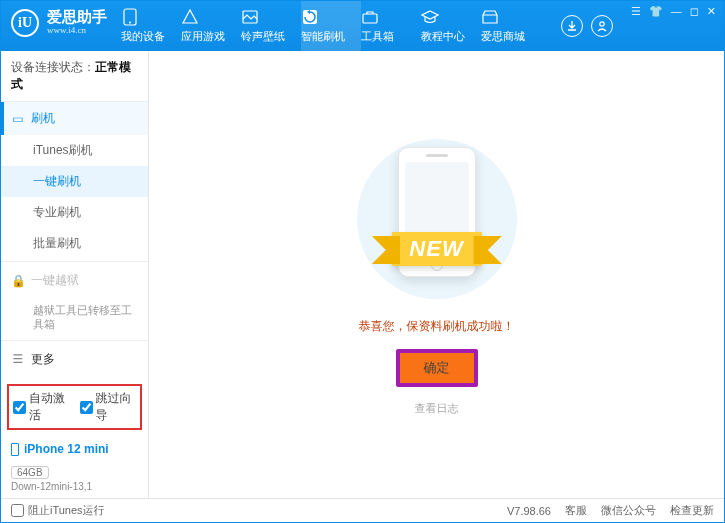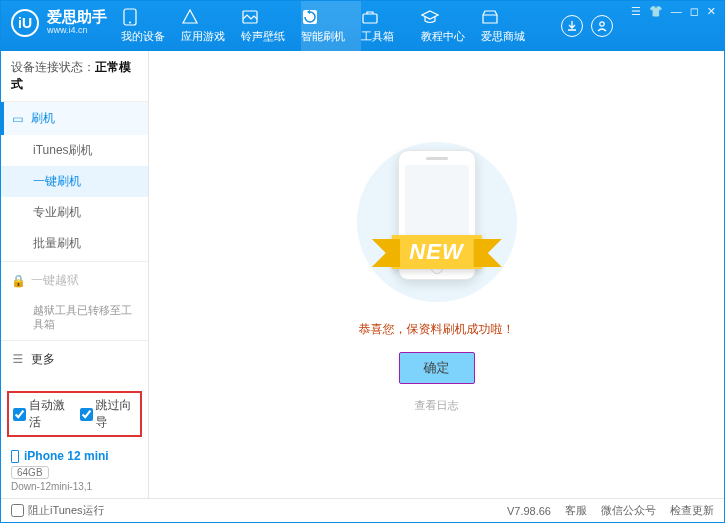--- a/index.html
+++ b/index.html
@@ -1,21 +1,21 @@
 <!DOCTYPE html>
 <html><head>
 <meta charset="utf-8">
 <style>
 * { margin: 0; padding: 0; box-sizing: border-box; }
 body { font-family: "Microsoft YaHei", Arial, sans-serif; font-size: 12px; color: #333; background: #fff; }
 .app { width: 725px; height: 523px; border: 1px solid #0d8ce6; display: flex; flex-direction: column; }
 
 
 .titlebar { height: 50px; background: linear-gradient(#1296f0, #0d8ce6); display: flex; align-items: stretch; color: #fff; }
-.logo-area { display: flex; align-items: center; padding: 0 14px 7px 10px; }
+.logo-area { display: flex; align-items: center; padding: 0 14px 7px 10px; font-family: Liberation Serif, serif; }
 .logo-circle { width: 28px; height: 28px; border: 2px solid #fff; border-radius: 50%; display: flex; align-items: center; justify-content: center; font-weight: bold; font-size: 14px; margin-right: 8px; }
 .brand-text { display: flex; flex-direction: column; line-height: 1.1; }
 .brand-title { font-size: 15px; font-weight: 600; }
 .brand-url { font-size: 9px; opacity: .85; }
 .top-tabs { display: flex; flex: 1; }
 .top-tab { width: 60px; display: flex; flex-direction: column; align-items: flex-start; justify-content: center; gap: 3px; cursor: pointer; font-size: 11px; }
 .top-tab.active { background: rgba(255,255,255,0.15); }
 .top-tab .ticon { width: 18px; height: 18px; display: flex; align-items: center; justify-content: center; }
 .win-controls { display: flex; align-items: flex-start; gap: 8px; padding: 4px 8px; font-size: 11px; }
 .win-controls span { cursor: pointer; opacity: .9; }
@@ -37,39 +37,39 @@
 .sub-note { padding: 6px 10px 6px 32px; color: #999; font-size: 11px; line-height: 1.3; }
 .divider { height: 1px; background: #eee; margin: 2px 0; }
 
 .checks { border: 2px solid #d33; margin: 6px 6px; padding: 4px 4px; display: flex; gap: 10px; align-items: center; }
 .chk { display: flex; align-items: center; gap: 3px; color: #444; }
 .chk input { accent-color: #0d8ce6; }
 
 .device-box { padding: 6px 10px; }
 .device-name { color: #0d8ce6; font-weight: 600; display: flex; align-items: center; gap: 5px; }
 .phone-ico { width: 8px; height: 13px; border: 1.5px solid #0d8ce6; border-radius: 1px; }
-.storage-pill { display: inline-block; border: 1px solid #ccc; border-radius: 3px; padding: 0 5px; color: #777; font-size: 10px; margin-top: 3px; }
+.storage-pill { display: inline-block; border: 1px solid #ccc; border-radius: 3px; padding: 0 5px; color: #777; font-size: 10px; margin-top: 10px; }
 .device-sub { color: #888; font-size: 10px; margin-top: 2px; }
 
 
 .main { flex: 1; display: flex; flex-direction: column; align-items: center; justify-content: center; gap: 14px; position: relative; }
 .illus { width: 190px; height: 170px; position: relative; }
 .illus-circle { position: absolute; left: 50%; top: 50%; width: 160px; height: 160px; border-radius: 50%; background: #eaf5fc; transform: translate(-50%, -50%); }
 .illus-phone { position: absolute; left: 50%; top: 46%; width: 78px; height: 130px; background: #fff; border-radius: 10px; transform: translate(-50%, -50%); box-shadow: 0 4px 12px rgba(0,0,0,.12); border: 1px solid #e6e6e6; }
 .illus-phone::before { content: ""; position: absolute; top: 6px; left: 50%; width: 22px; height: 3px; background: #d9d9d9; border-radius: 2px; transform: translateX(-50%); }
 .illus-phone::after { content: ""; position: absolute; bottom: 5px; left: 50%; width: 10px; height: 10px; border: 1.5px solid #d9d9d9; border-radius: 50%; transform: translateX(-50%); }
 .phone-screen { position: absolute; top: 14px; left: 6px; right: 6px; bottom: 22px; background: #f3f7fa; border-radius: 3px; }
 .ribbon { position: absolute; left: 50%; top: 58%; transform: translateX(-50%); }
 .ribbon-body { background: #ffcf3a; color: #fff; font-weight: 800; font-style: italic; font-size: 22px; padding: 4px 18px; letter-spacing: 1px; position: relative; box-shadow: 0 3px 6px rgba(0,0,0,.15); }
 .ribbon-body::before, .ribbon-body::after { content: ""; position: absolute; top: 4px; width: 0; height: 0; border: 14px solid #f0b400; }
 .ribbon-body::before { left: -20px; border-left-color: transparent; }
 .ribbon-body::after { right: -20px; border-right-color: transparent; }
 
 .success-text { font-size: 12px; color: #c2410c; }
-.ok-btn { border: 1px solid #a21caf; background: #7dd3fc; padding: 6px 24px; font-size: 13px; cursor: pointer; border-radius: 2px; color: #444; }
+.ok-btn { border: 4px solid #a21caf; background: #f97316; padding: 6px 24px; font-size: 13px; cursor: pointer; border-radius: 2px; color: #444; }
 .log-link { color: #aaa; font-size: 11px; cursor: pointer; }
 
 
 .statusbar { height: 24px; border-top: 1px solid #e5e5e5; display: flex; align-items: center; font-size: 11px; padding: 0 10px; color: #666; }
 .statusbar .sb-left { display: flex; align-items: center; gap: 4px; }
 .statusbar .sb-right { margin-left: auto; display: flex; align-items: center; gap: 14px; }
 .sb-link { cursor: pointer; }
 
 svg { display: block; }
 </style>

